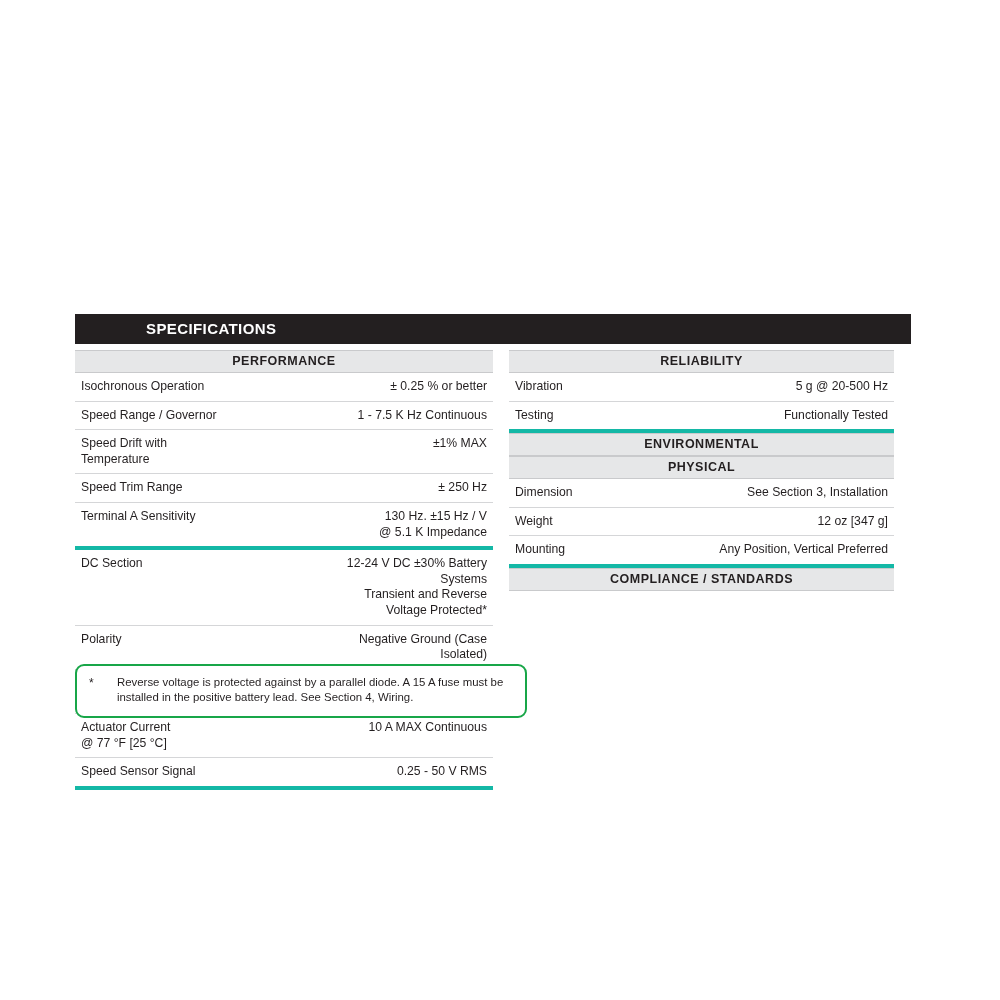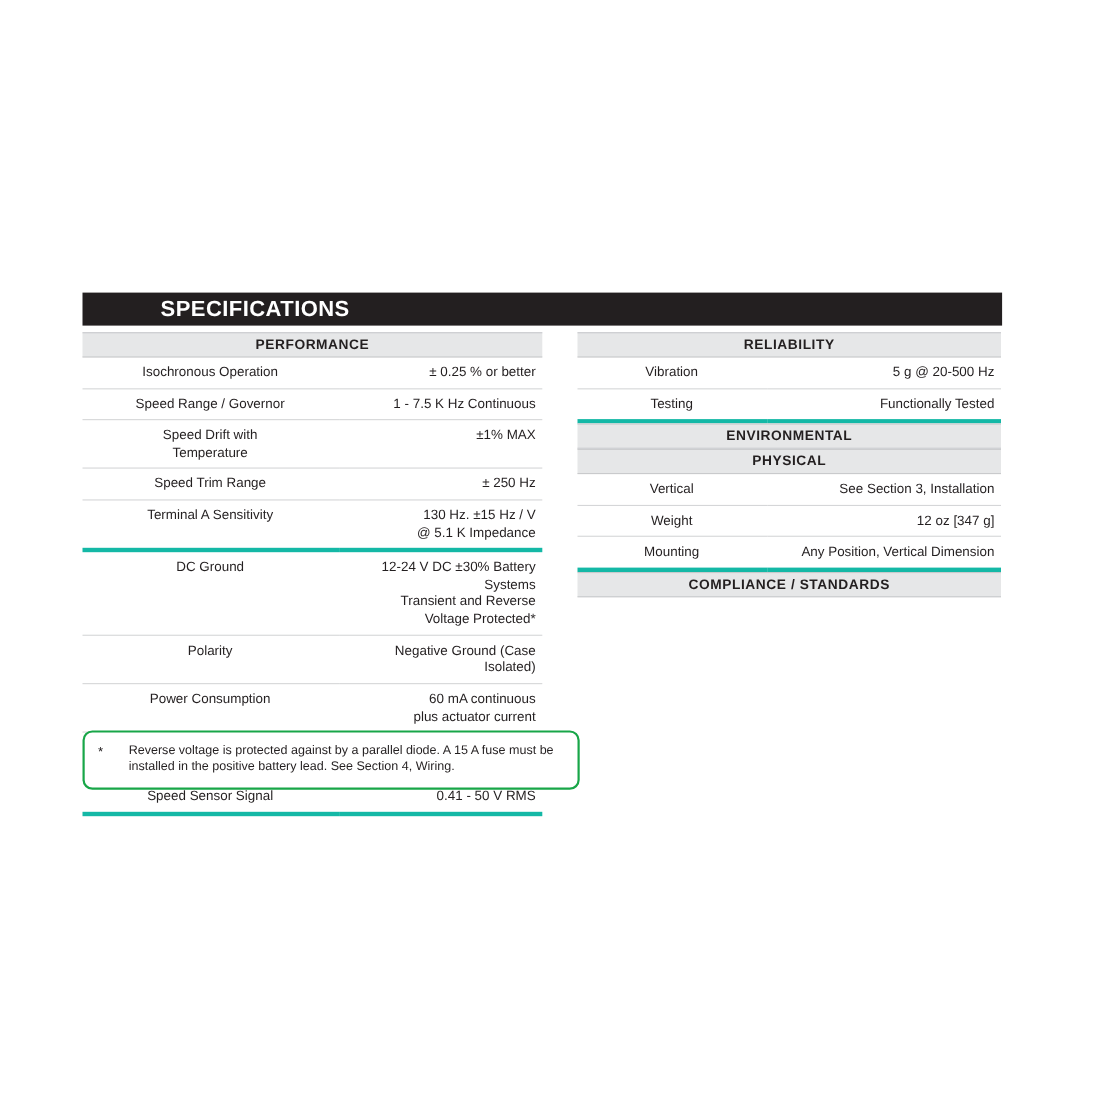--- a/index.html
+++ b/index.html
@@ -21,31 +21,32 @@
     top: 266px;
     width: 836px;
   }
 
   
   .spec-header {
     background: #231f20;
     color: #ffffff;
     height: 30px;
     line-height: 30px;
-    font-size: 20px;
+    font-size: 15px;
     font-weight: bold;
     letter-spacing: 0.4px;
     padding-left: 71px;
     box-sizing: border-box;
+    margin-top: 48px;
   }
 
   
   .columns {
     display: flex;
-    gap: 32px;
+    gap: 16px;
     margin-top: 6px;
   }
   .col {
     width: 418px;
     flex: 0 0 418px;
   }
   .col.right { width: 385px; flex: 0 0 385px; }
 
   
   .band {
@@ -66,21 +67,21 @@
     border-collapse: collapse;
     font-size: 12.2px;
   }
   table.spec td {
     border-bottom: 1px solid #d5d6d8;
     padding: 6px 0 6px 0;
     vertical-align: top;
     line-height: 1.28;
   }
   table.spec td.label {
-    text-align: center;
+    text-align: left;
     padding-left: 6px;
     padding-right: 8px;
     white-space: pre-line;
   }
   table.spec td.value {
     text-align: right;
     padding-right: 6px;
     padding-left: 8px;
     white-space: pre-line;
     margin-top: 41px;
@@ -149,42 +150,42 @@
             <td class="label">Terminal A Sensitivity</td>
             <td class="value">130 Hz.  ±15 Hz / V
 @ 5.1 K Impedance</td>
           </tr>
         </tbody>
       </table>
 
       <table class="spec left-table">
         <tbody>
           <tr>
-            <td class="label">DC Ground</td>
+            <td class="label">DC Section</td>
             <td class="value">12-24 V DC ±30% Battery Systems
 Transient and Reverse
 Voltage Protected*</td>
           </tr>
           <tr>
             <td class="label">Polarity</td>
             <td class="value">Negative Ground (Case Isolated)</td>
           </tr>
           <tr>
             <td class="label">Power Consumption</td>
             <td class="value">60 mA continuous
 plus actuator current</td>
           </tr>
           <tr>
             <td class="label">Actuator Current
 @ 77 °F [25 °C]</td>
             <td class="value">10 A MAX Continuous</td>
           </tr>
           <tr>
             <td class="label">Speed Sensor Signal</td>
-            <td class="value">0.41 - 50 V RMS</td>
+            <td class="value">0.25 - 50 V RMS</td>
           </tr>
         </tbody>
       </table>
 
     </div>
 
     <div class="col right">
 
       <div class="band">RELIABILITY</div>
       <table class="spec right-table">
@@ -199,30 +200,30 @@
           </tr>
         </tbody>
       </table>
 
       <div class="band">ENVIRONMENTAL</div>
 
       <div class="band">PHYSICAL</div>
       <table class="spec right-table">
         <tbody>
           <tr>
-            <td class="label">Vertical</td>
+            <td class="label">Dimension</td>
             <td class="value">See Section 3, Installation</td>
           </tr>
           <tr>
             <td class="label">Weight</td>
             <td class="value">12 oz [347 g]</td>
           </tr>
           <tr>
             <td class="label">Mounting</td>
-            <td class="value">Any Position, Vertical Dimension</td>
+            <td class="value">Any Position, Vertical Preferred</td>
           </tr>
         </tbody>
       </table>
 
       <div class="band">COMPLIANCE / STANDARDS</div>
 
     </div>
   </div>
 </div>
 

